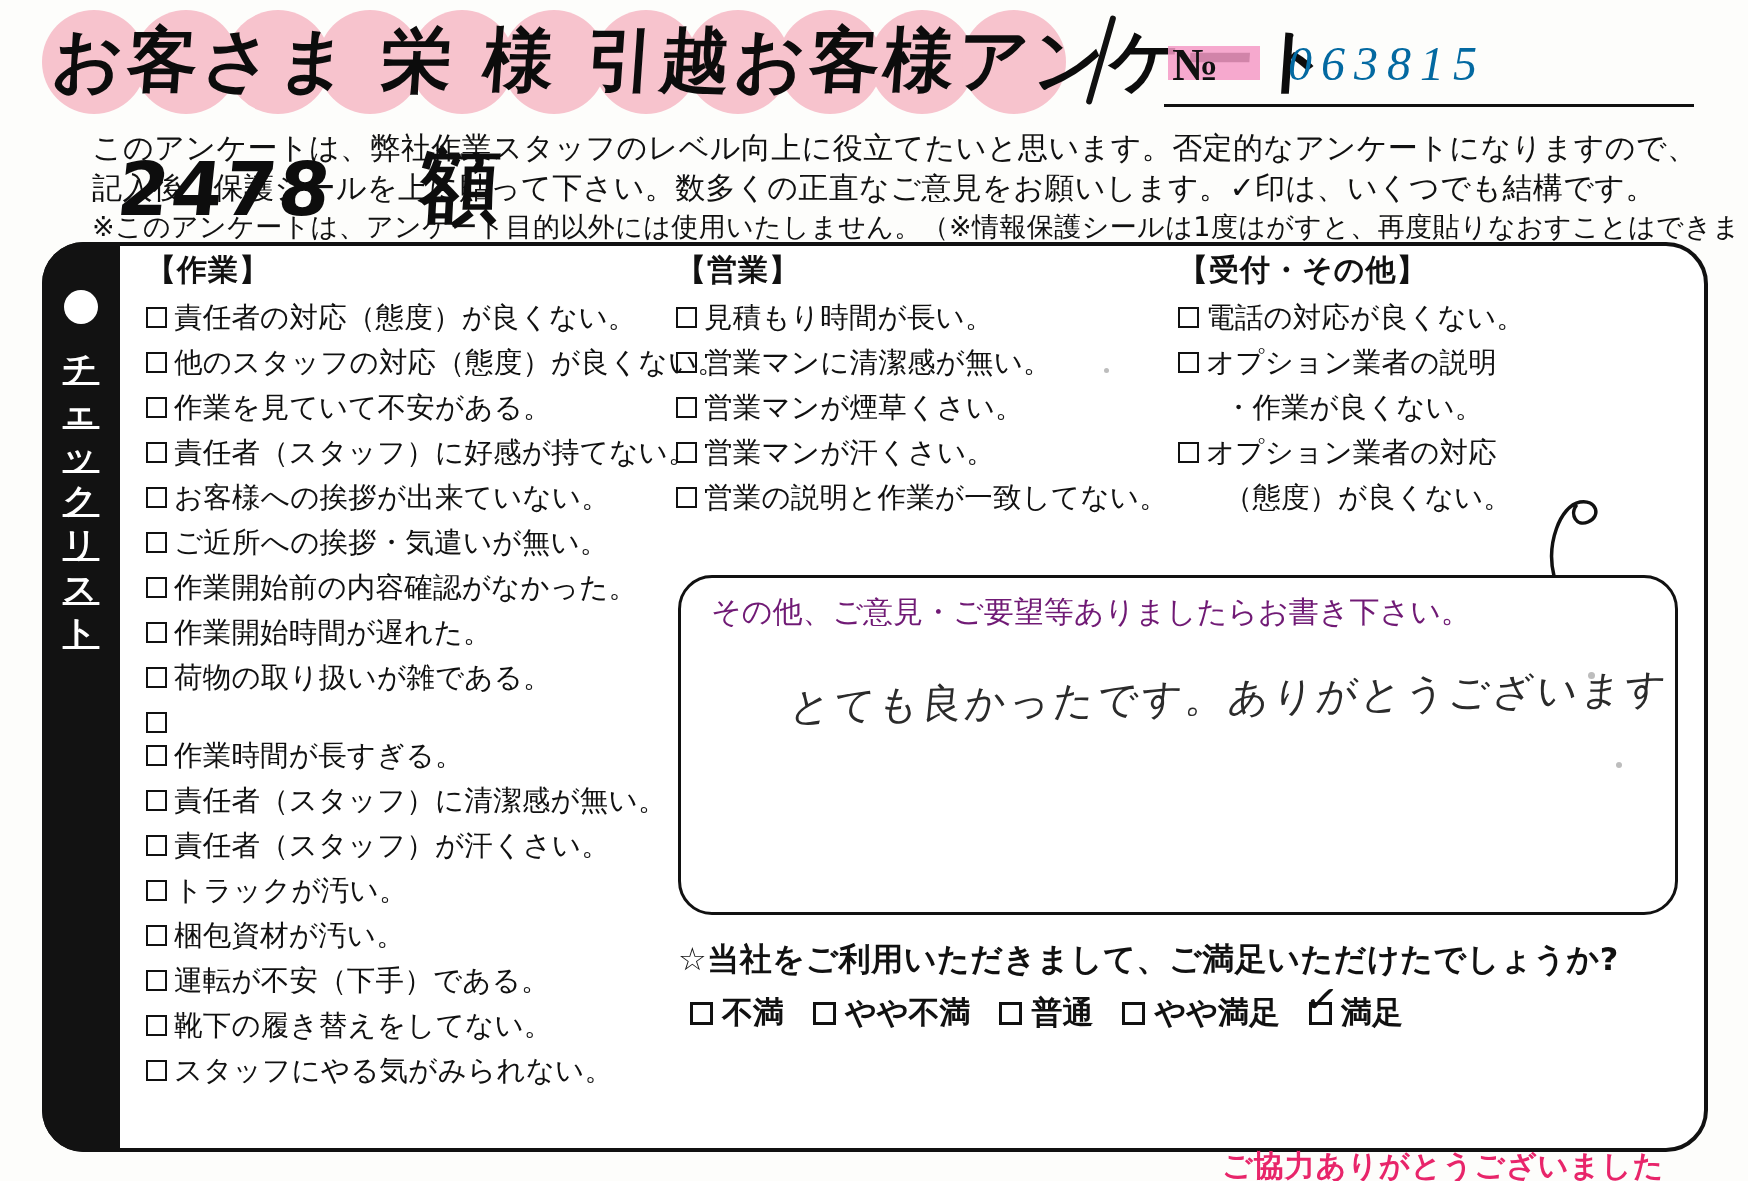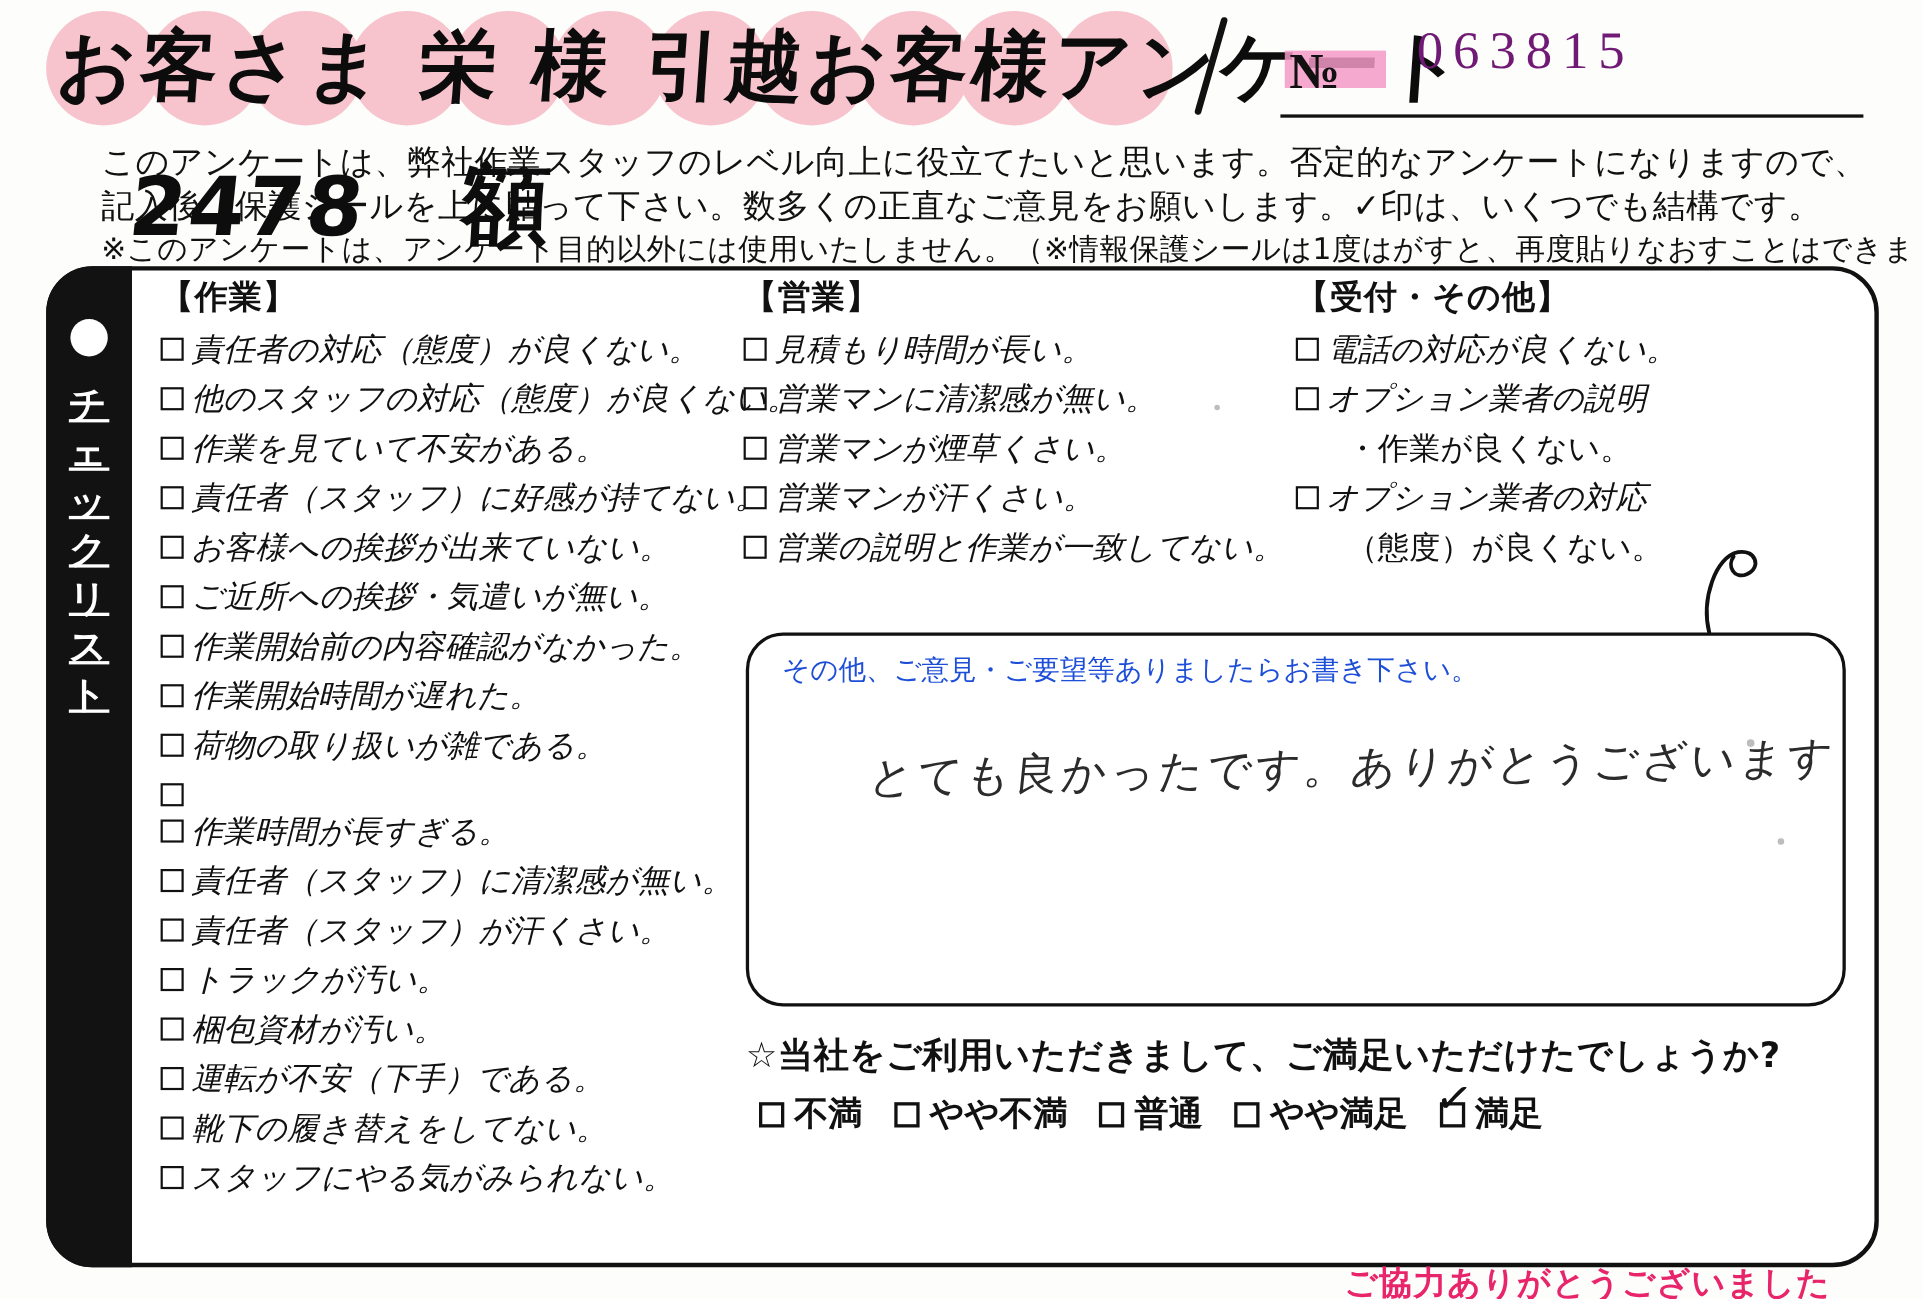--- a/index.html
+++ b/index.html
@@ -80,25 +80,26 @@
     left: 1168px;
     top: 46px;
     width: 92px;
     height: 34px;
     background: #f49ac6;
     opacity: 0.85;
   }
   .no-value {
     position: absolute;
     left: 1288px;
-    top: 19px;
+    top: 36px;
     font-size: 48px;
     letter-spacing: 9px;
-    color: #701a75;
+    color: #0369a1;
     font-family: "Liberation Serif", serif;
+    font-style: italic;
   }
   .no-underline {
     position: absolute;
     left: 1164px;
     top: 104px;
     width: 530px;
     height: 3px;
     background: #111;
   }
 
@@ -224,21 +225,21 @@
     white-space: nowrap;
   }
   .chk-box {
     flex: 0 0 auto;
     width: 21px;
     height: 21px;
     border: 2.5px solid #111;
     margin: 12px 7px 0 0;
     box-sizing: border-box;
   }
-  .chk-item .txt { display: inline-block; font-style: italic; }
+  .chk-item .txt { display: inline-block; }
   .chk-sub {
     font-size: 28.5px;
     line-height: 45px;
     color: #111;
     padding-left: 46px;
     white-space: nowrap;
   }
 
   
   .comment-box {
@@ -249,22 +250,22 @@
     height: 340px;
     border: 3px solid #111;
     border-radius: 34px;
     box-sizing: border-box;
     background: #fff;
   }
   .comment-label {
     position: absolute;
     left: 30px;
     top: 14px;
-    font-size: 25px;
-    color: #1d4ed8;
+    font-size: 30px;
+    color: #701a75;
   }
   .comment-hand {
     position: absolute;
     left: 110px;
     top: 92px;
     font-size: 40px;
     color: #2b2b2b;
     font-family: "DejaVu Sans", sans-serif;
     transform: skewX(-7deg) rotate(-1.2deg);
     letter-spacing: 3px;

